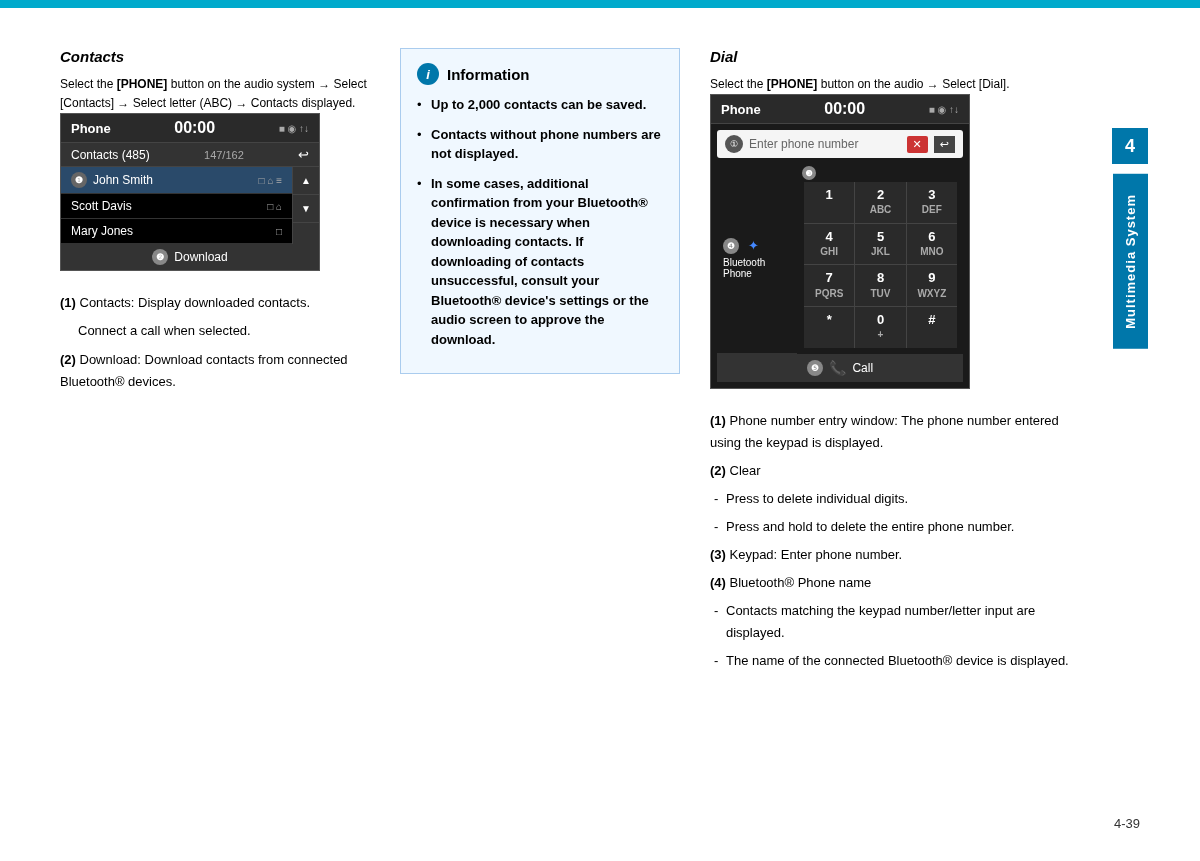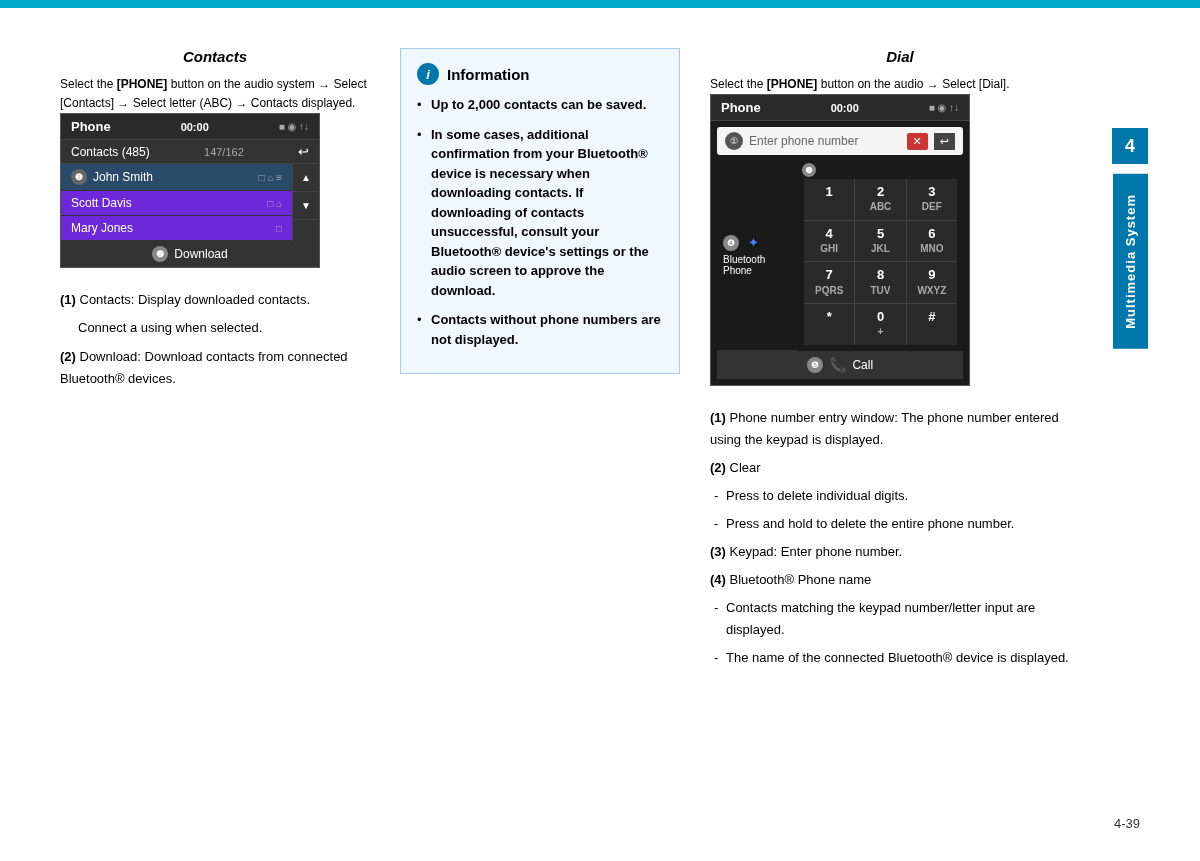--- a/index.html
+++ b/index.html
@@ -56,21 +56,20 @@
       align-items: center;
       justify-content: flex-start;
       padding-top: 80px;
     }
 
     .section-title {
       font-size: 15px;
       font-weight: bold;
       font-style: italic;
       margin-bottom: 10px;
-      text-align: center;
     }
 
     .body-text {
       font-size: 12px;
       line-height: 1.6;
       margin-bottom: 0;
     }
 
     .body-text strong, b {
       font-weight: bold;
@@ -96,21 +95,21 @@
     }
 
     .phone-header-title {
       color: white;
       font-size: 13px;
       font-weight: bold;
     }
 
     .phone-header-time {
       color: white;
-      font-size: 11px;
+      font-size: 16px;
       font-weight: bold;
     }
 
     .phone-header-icons {
       display: flex;
       gap: 4px;
       font-size: 10px;
       color: #aaa;
     }
 
@@ -132,21 +131,21 @@
       color: #aaa;
       font-size: 11px;
     }
 
     .contact-row {
       display: flex;
       align-items: center;
       justify-content: space-between;
       padding: 5px 10px;
       border-bottom: 1px solid #333;
-      background: #6d28d9;
+      background: #000000;
     }
 
     .contact-row.highlighted {
       background: #2a4a6a;
     }
 
     .contact-name {
       color: white;
       font-size: 12px;
       display: flex;
@@ -537,35 +536,35 @@
         </div>
       </div>
       <div class="download-bar">
         <span class="circle-badge">❷</span>
         <span>Download</span>
       </div>
     </div>
 
     <div class="description-list">
       <p><strong>(1)</strong> Contacts: Display downloaded contacts.</p>
-      <p style="padding-left:18px;">Connect a using when selected.</p>
+      <p style="padding-left:18px;">Connect a call when selected.</p>
       <p><strong>(2)</strong> Download: Download contacts from connected Bluetooth® devices.</p>
     </div>
   </div>
 
   <div class="col-middle">
     <div class="info-box">
       <div class="info-box-title">
         <span class="info-icon">i</span>
         <span>Information</span>
       </div>
       <ul class="note-list">
         <li><strong>Up to 2,000 contacts can be saved.</strong></li>
+        <li><strong>Contacts without phone numbers are not displayed.</strong></li>
         <li><strong>In some cases, additional confirmation from your Bluetooth® device is necessary when downloading contacts. If downloading of contacts unsuccessful, consult your Bluetooth® device's settings or the audio screen to approve the download.</strong></li>
-        <li><strong>Contacts without phone numbers are not displayed.</strong></li>
       </ul>
     </div>
   </div>
 
   <div class="col-right">
     <div class="section-title">Dial</div>
     <p class="body-text">
       Select the <strong>[PHONE]</strong> button on the audio → Select [Dial].
     </p>
 

